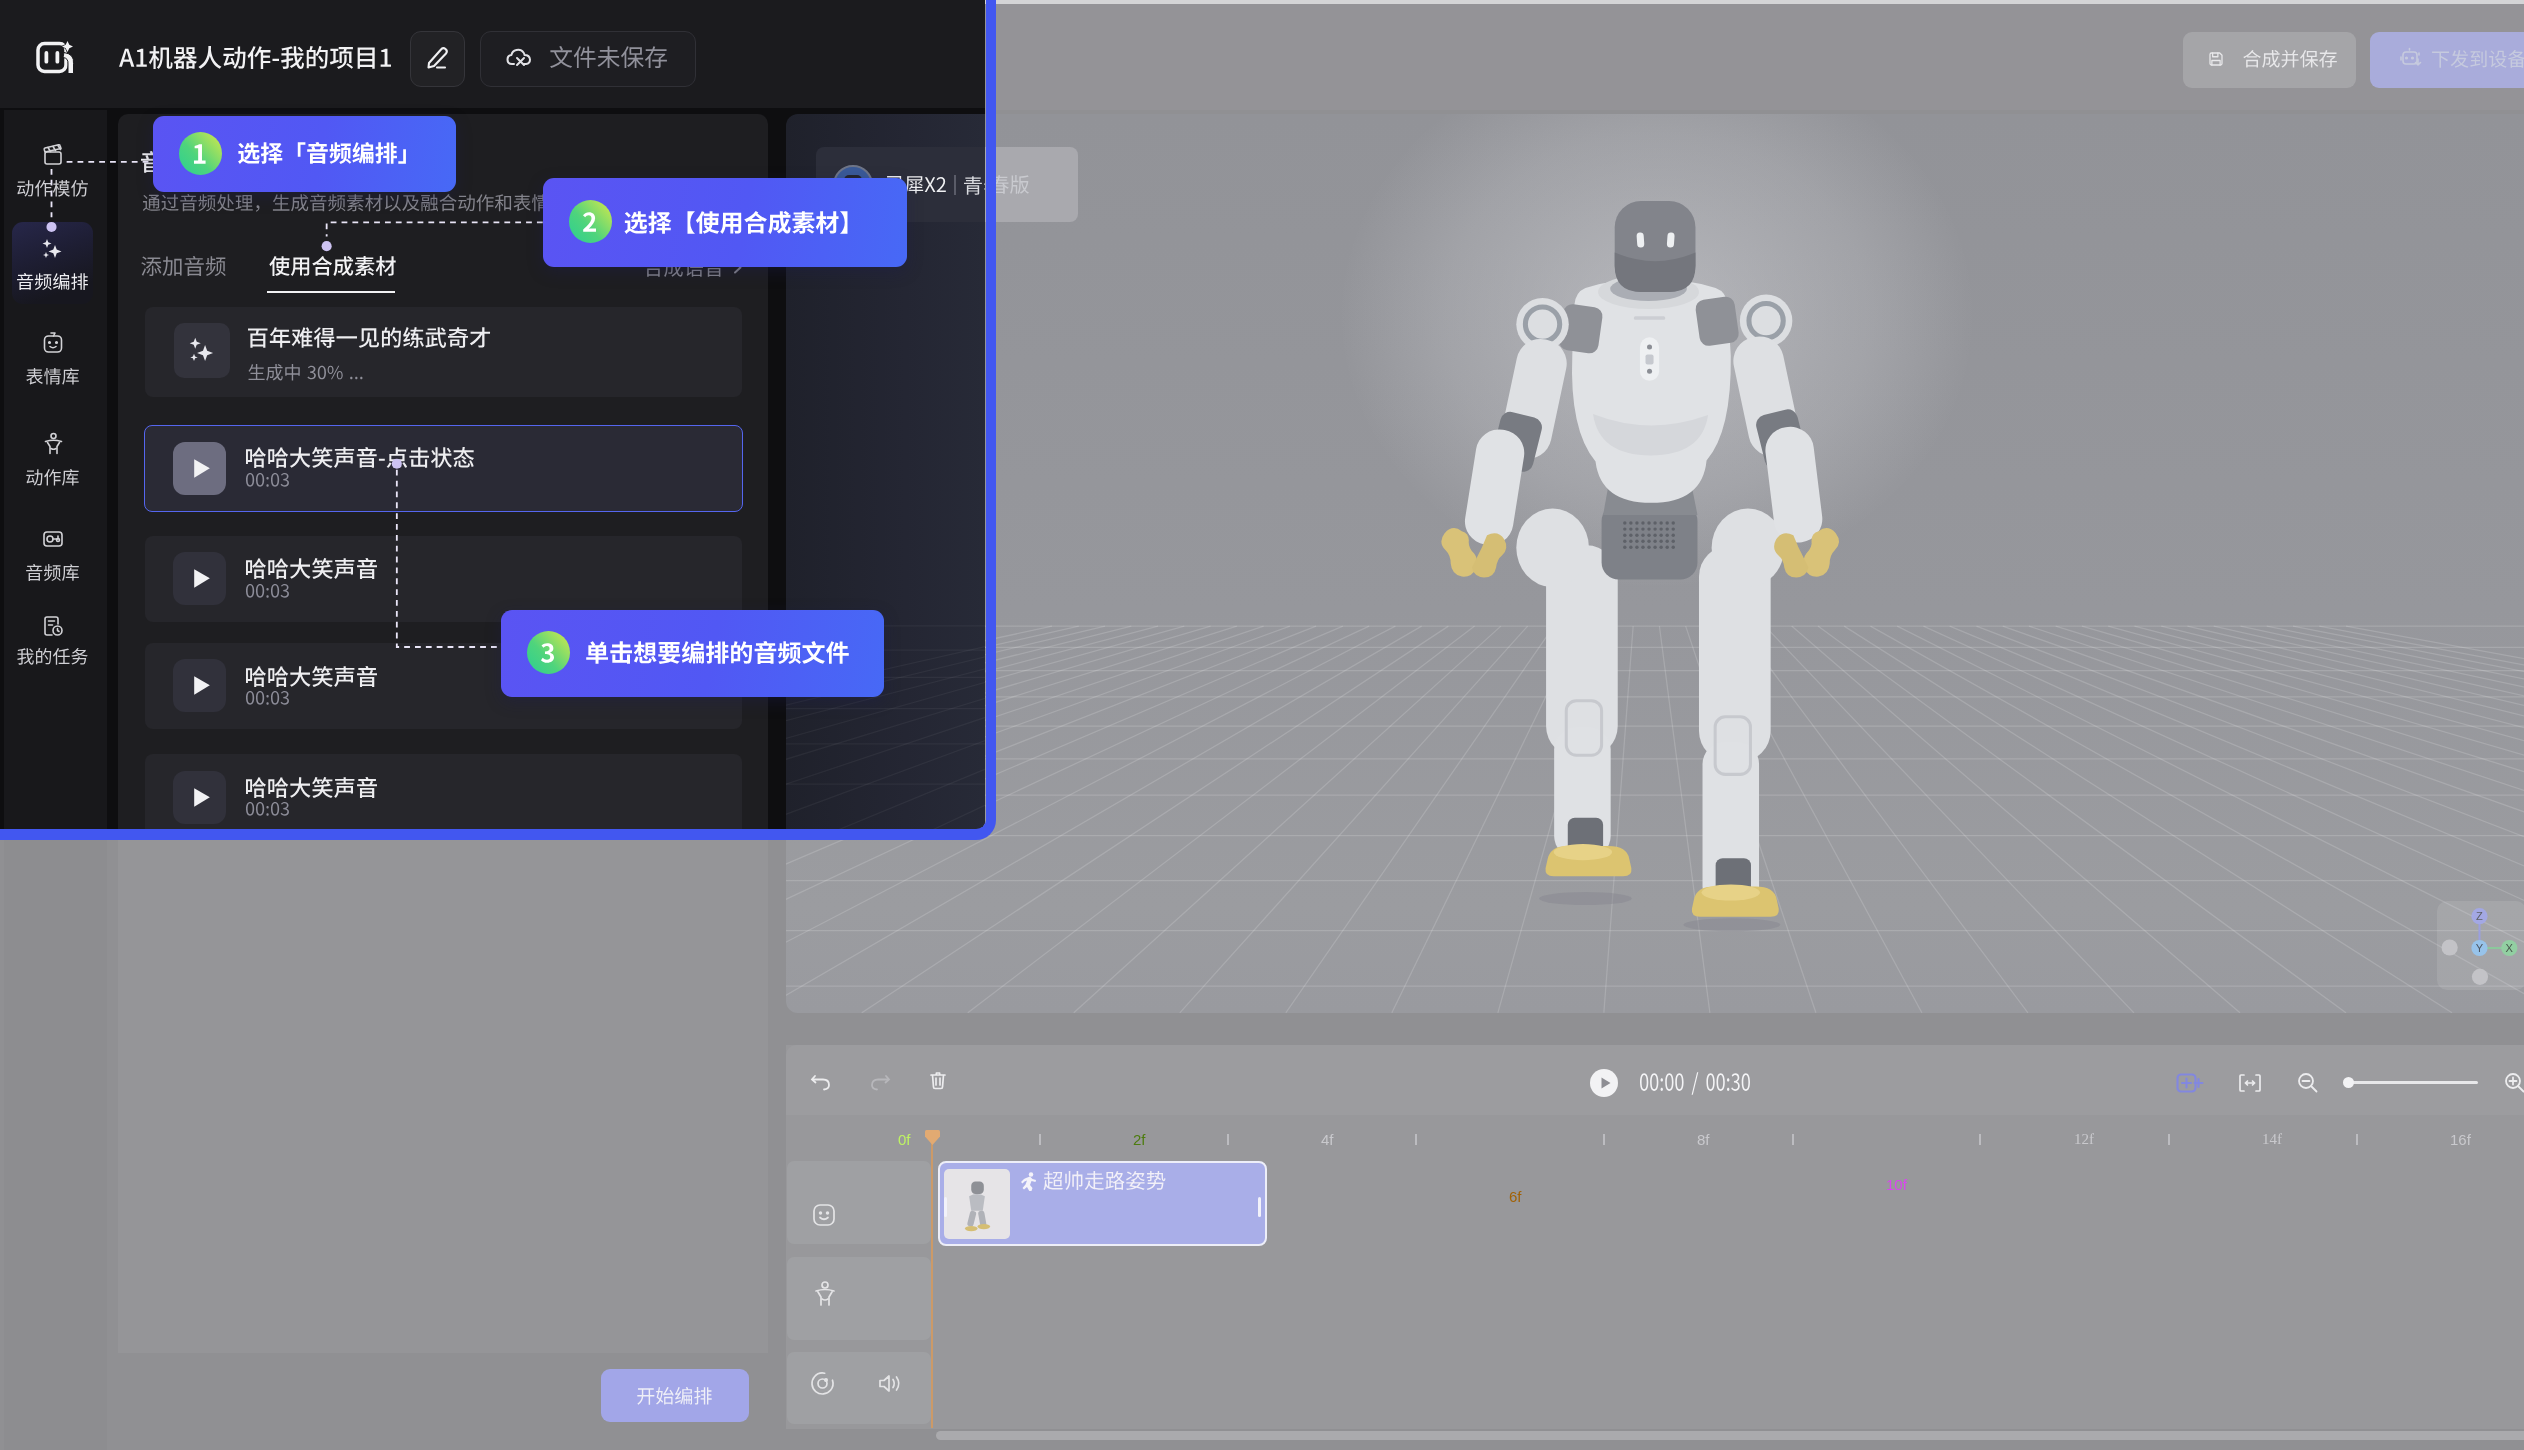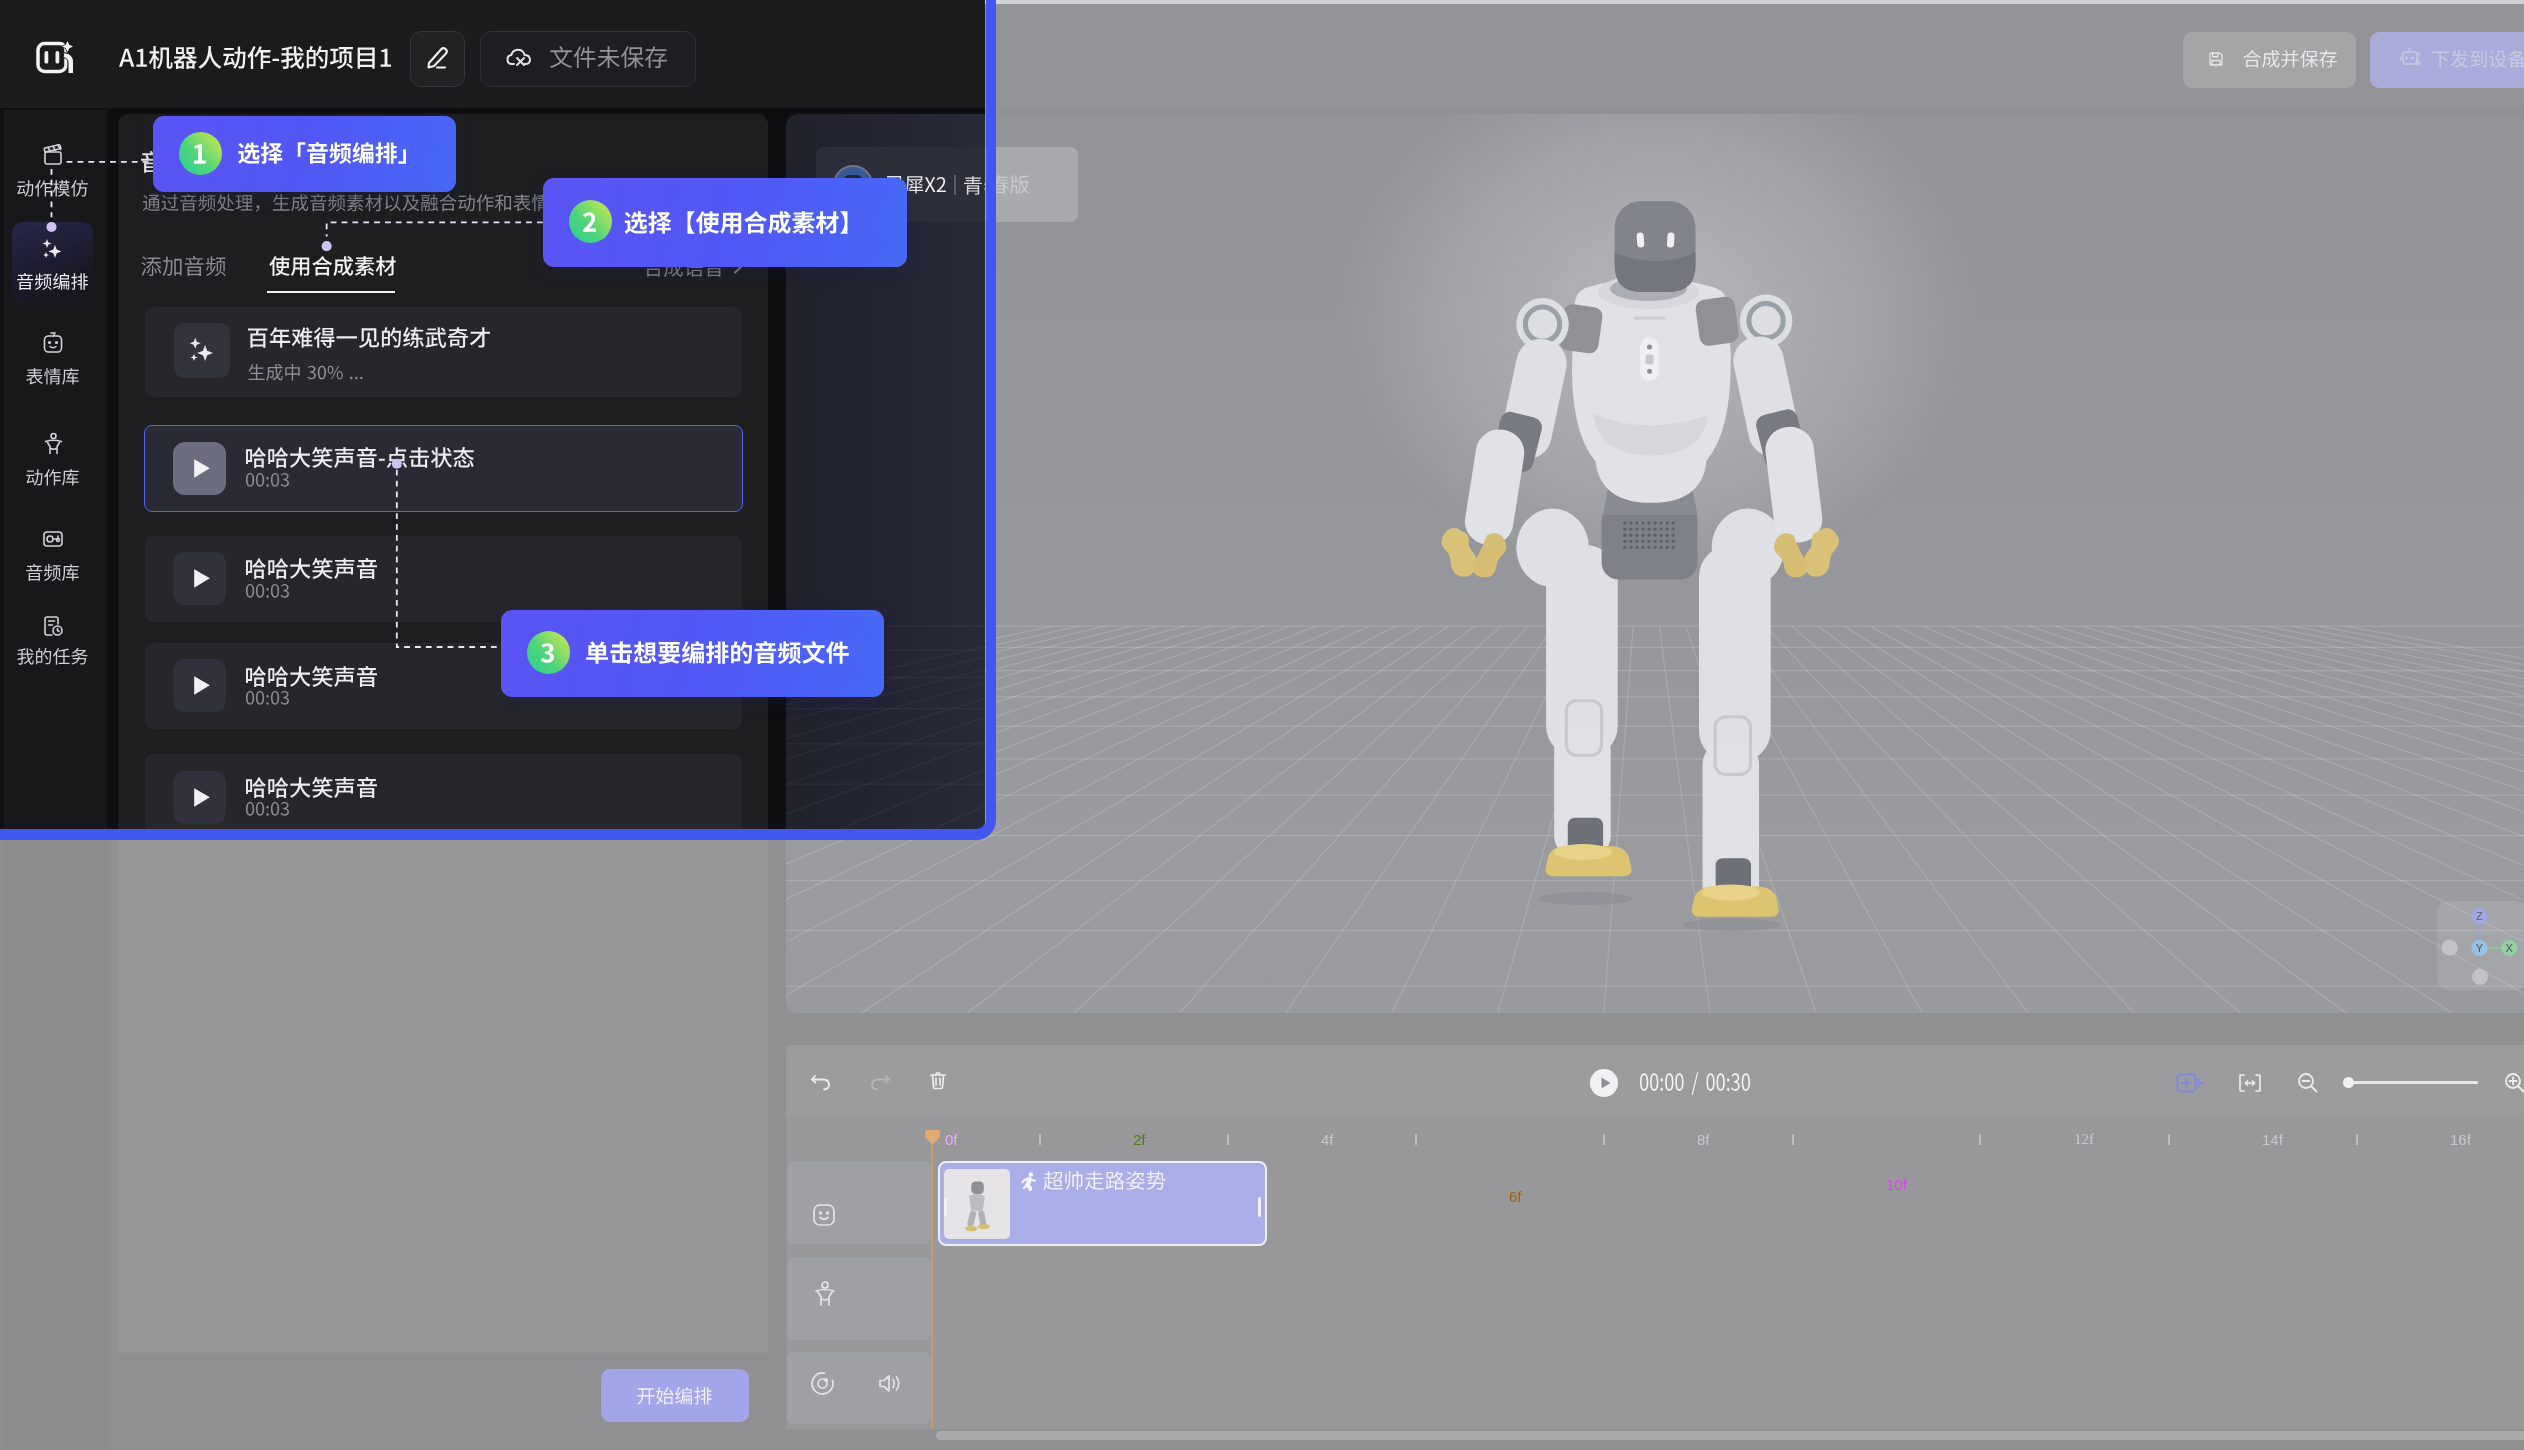--- a/index.html
+++ b/index.html
@@ -246,35 +246,35 @@
       <path d="M34 34 L45 45"></path>
       <path d="M17 24 l14 0"></path>
     </svg>
     <div class="abs" style="left:2344px;top:1081px;width:134px;height:2.5px;border-radius:1.5px;background:#e8e8ea"></div>
     <div class="abs" style="left:2343px;top:1077px;width:11px;height:11px;border-radius:50%;background:#f2f2f4"></div>
     <svg class="abs" style="left:2501px;top:1069px" width="28" height="28" viewBox="0 0 56 56" fill="none" stroke="#ececee" stroke-width="3.6" stroke-linecap="round">
       <circle cx="24" cy="24" r="14"></circle>
       <path d="M34 34 L45 45"></path>
       <path d="M17 24 l14 0 M24 17 l0 14"></path>
     </svg>
-    <div class="abs" style="left:945px;top:1131px;width:40px;height:18px;font-size:15px;color:#f0abfc;font-family:'Liberation Sans',sans-serif">0f</div>
+    <div class="abs" style="left:898px;top:1131px;width:40px;height:18px;font-size:15px;color:#bef264;font-family:'Liberation Sans',sans-serif">0f</div>
     <div class="abs" style="left:1039px;top:1134px;width:2px;height:10.6px;background:#bcbcc0"></div>
     <div class="abs" style="left:1133px;top:1131px;width:40px;height:18px;font-size:15px;color:#4d7c0f;font-family:'Liberation Sans',sans-serif">2f</div>
     <div class="abs" style="left:1227px;top:1134px;width:2px;height:10.6px;background:#bcbcc0"></div>
     <div class="abs" style="left:1321px;top:1131px;width:40px;height:18px;font-size:15px;color:#c9c9cd;font-family:'Liberation Sans',sans-serif">4f</div>
     <div class="abs" style="left:1415px;top:1134px;width:2px;height:10.6px;background:#bcbcc0"></div>
     <div class="abs" style="left:1509px;top:1188px;width:40px;height:18px;font-size:15px;color:#a16207;font-family:'Liberation Sans',sans-serif">6f</div>
     <div class="abs" style="left:1603px;top:1134px;width:2px;height:10.6px;background:#bcbcc0"></div>
     <div class="abs" style="left:1697px;top:1131px;width:40px;height:18px;font-size:15px;color:#c9c9cd;font-family:'Liberation Sans',sans-serif">8f</div>
     <div class="abs" style="left:1792px;top:1134px;width:2px;height:10.6px;background:#bcbcc0"></div>
     <div class="abs" style="left:1886px;top:1176px;width:40px;height:18px;font-size:15px;color:#d946ef;font-family:'Liberation Sans',sans-serif">10f</div>
     <div class="abs" style="left:1979px;top:1134px;width:2px;height:10.6px;background:#bcbcc0"></div>
     <div class="abs" style="left:2074px;top:1131px;width:40px;height:18px;font-size:15px;color:#c9c9cd;font-family:Liberation Serif, serif">12f</div>
     <div class="abs" style="left:2168px;top:1134px;width:2px;height:10.6px;background:#bcbcc0"></div>
-    <div class="abs" style="left:2262px;top:1131px;width:40px;height:18px;font-size:15px;color:#c9c9cd;font-family:Liberation Sans, sans-serif">14f</div>
+    <div class="abs" style="left:2262px;top:1131px;width:40px;height:18px;font-size:15px;color:#c9c9cd;font-family:Liberation Serif, serif">14f</div>
     <div class="abs" style="left:2356px;top:1134px;width:2px;height:10.6px;background:#bcbcc0"></div>
     <div class="abs" style="left:2450px;top:1131px;width:40px;height:18px;font-size:15px;color:#c9c9cd;font-family:'Liberation Sans',sans-serif">16f</div>
     <div class="abs" style="left:787px;top:1161px;width:144px;height:83px;border-radius:7px;background:#9fa0a3"></div>
     <div class="abs" style="left:787px;top:1257px;width:144px;height:83px;border-radius:7px;background:#9fa0a3"></div>
     <div class="abs" style="left:787px;top:1352px;width:144px;height:72px;border-radius:7px;background:#9fa0a3"></div>
     <svg class="abs" style="left:810px;top:1201px" width="28" height="28" viewBox="0 0 56 56" fill="none" stroke="#e4e4e6" stroke-width="3.4" stroke-linecap="round">
       <rect x="8" y="8" width="40" height="40" rx="12"></rect>
       <circle cx="21" cy="24" r="1.8" fill="#e4e4e6"></circle>
       <circle cx="35" cy="24" r="1.8" fill="#e4e4e6"></circle>
       <path d="M20 33 q8 7 16 0"></path>

